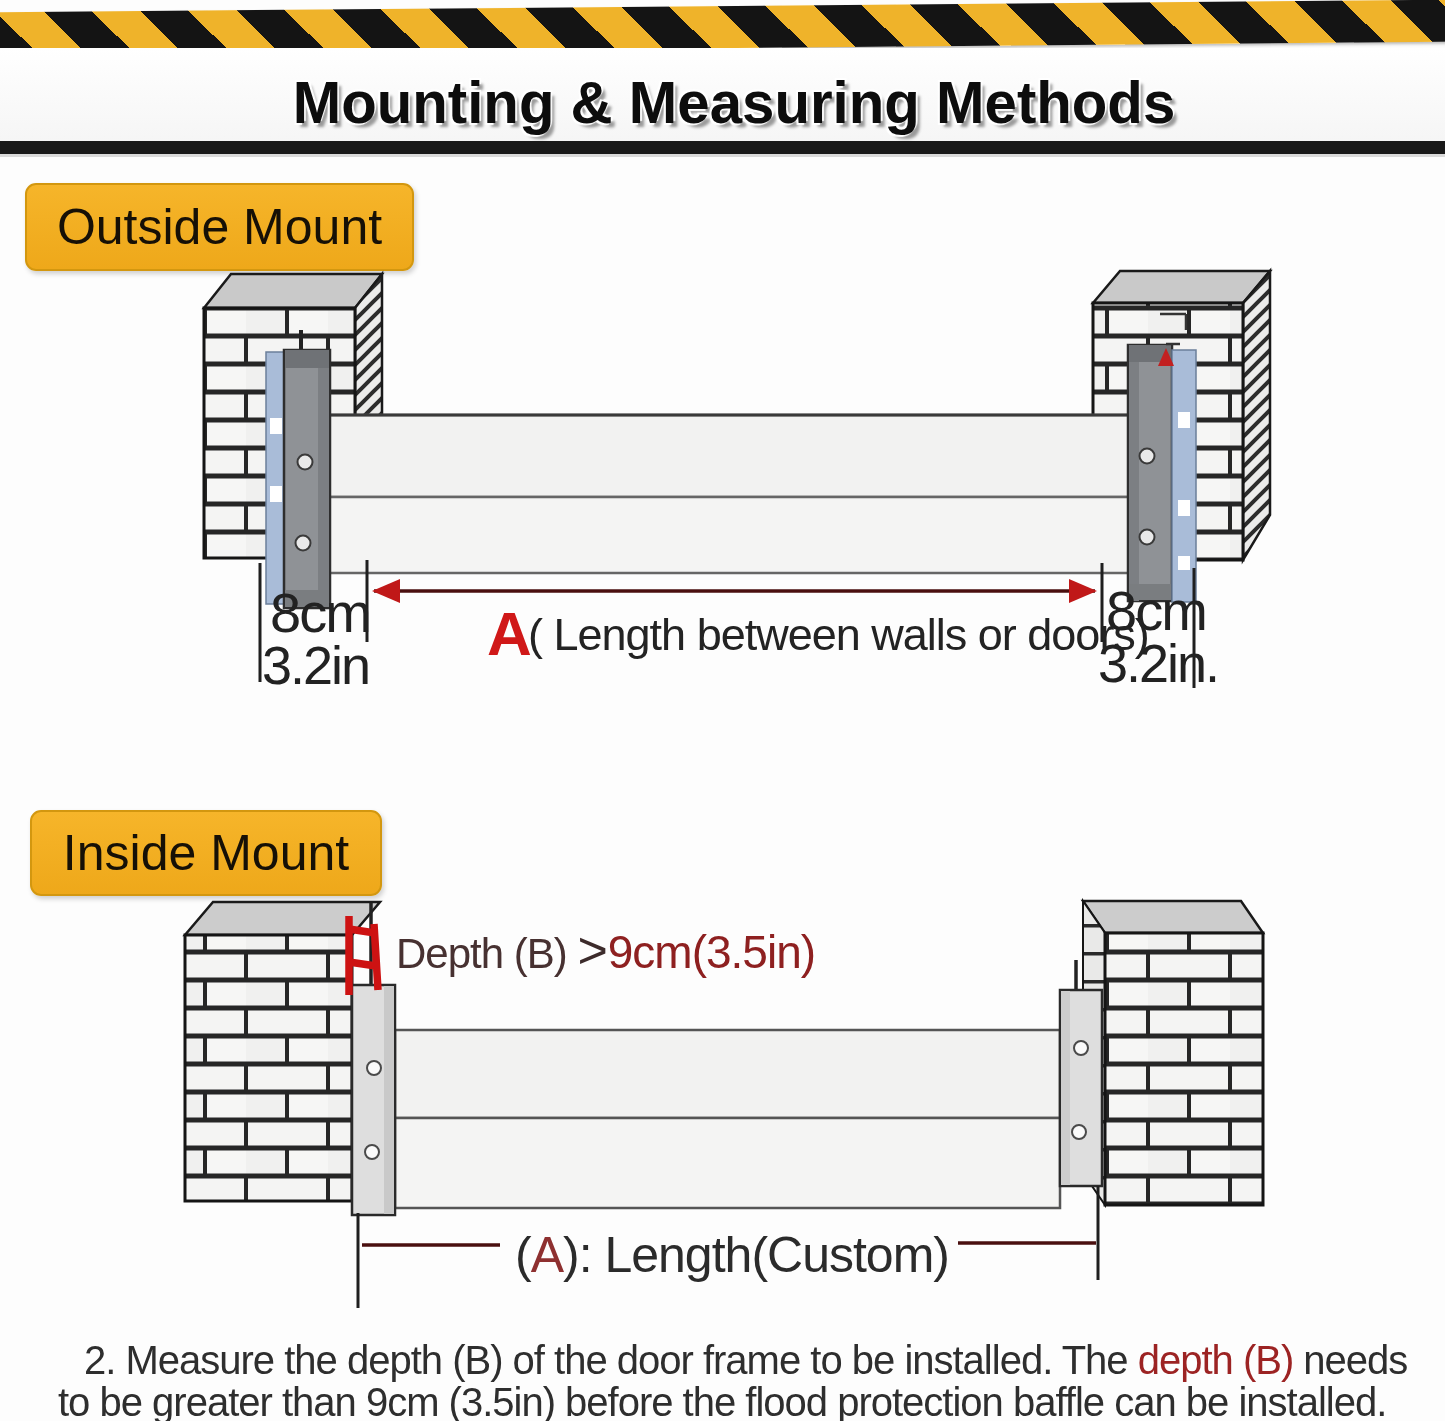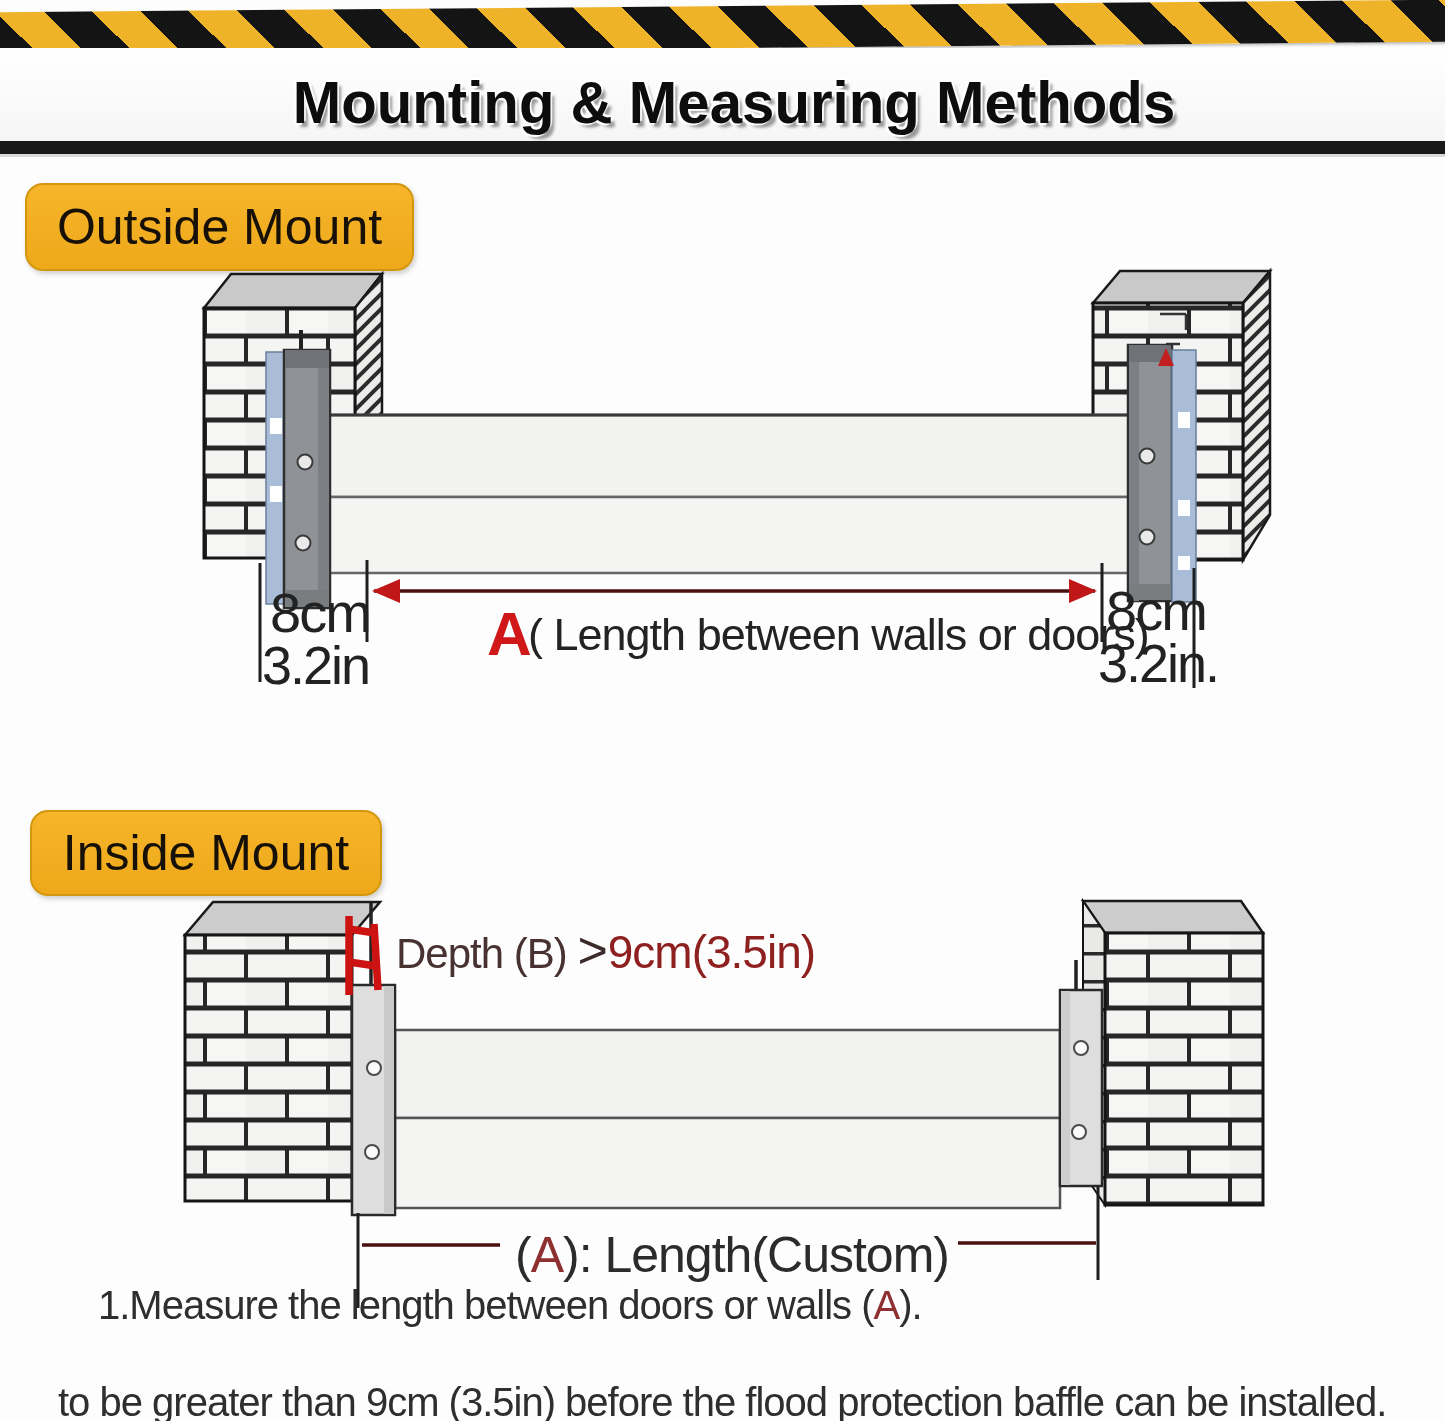--- a/index.html
+++ b/index.html
@@ -27,21 +27,21 @@
     text-shadow:-2px -2px 1px #fff,2px -2px 1px #fff,-2px 2px 1px #fff,4px 4px 3px #9a9a9a;
     white-space:nowrap;
   }
   .black-bar{
     position:absolute;left:0;top:141px;width:1445px;height:13px;background:#191919;
     border-bottom:3px solid #d9d9d9;
   }
   
   .badge{
     position:absolute;background:linear-gradient(#f6b52a,#eea81a);
-    border:2px solid #d3970f;border-radius:18px;
+    border:2px solid #d3970f;border-radius:11px;
     display:flex;align-items:center;justify-content:center;
     box-shadow:2px 3px 5px rgba(0,0,0,.18);
   }
   .badge-outside{left:25px;top:183px;width:385px;height:84px;}
   .badge-inside{left:30px;top:810px;width:348px;height:82px;align-items:center;}
   .badge span{font-size:50px;color:#161006;letter-spacing:0;white-space:nowrap;}
   
   .diagram-svg{position:absolute;left:0;}
   svg text{font-family:"Liberation Sans","DejaVu Sans",sans-serif;}
   
@@ -204,16 +204,16 @@
       <line x1="358" y1="1213" x2="358" y2="1308"></line>
       <line x1="1098" y1="1186" x2="1098" y2="1280"></line>
     </g>
     <line x1="362" y1="1245" x2="500" y2="1245" stroke="#4a0f0f" stroke-width="3.5"></line>
     <line x1="958" y1="1243" x2="1096" y2="1243" stroke="#4a0f0f" stroke-width="3.5"></line>
     <text x="515" y="1272" font-size="50" letter-spacing="-1">
       <tspan fill="#2b2b2b">(</tspan><tspan fill="#8e3030">A</tspan><tspan fill="#2b2b2b">): Length(Custom)</tspan>
     </text>
   </svg>
 
-  <div class="step" style="left:98px;top:1283px"><span>1.Measure the length between doors or walls (</span><span class="a-red">A</span><span>).</span></div>
+  <div class="step" style="left:84px;top:1338px"><span>2. Measure the depth (B) of the door frame to be installed. The </span><span class="accent-red">depth (B)</span><span> needs</span></div>
   <div class="step" style="left:58px;top:1380px"><span>to be greater than 9cm (3.5in) before the flood protection baffle can be installed.</span></div>
 
 </div>
 
 </body></html>

